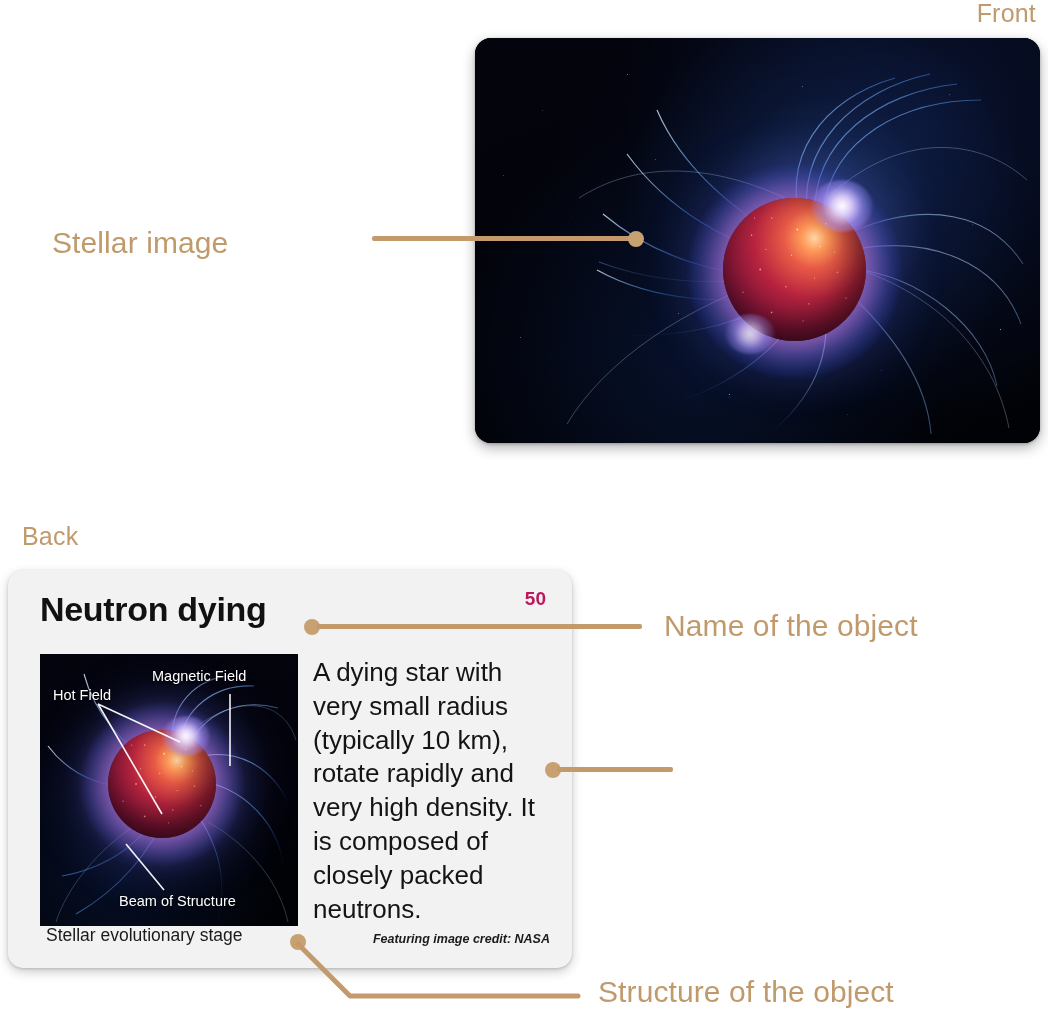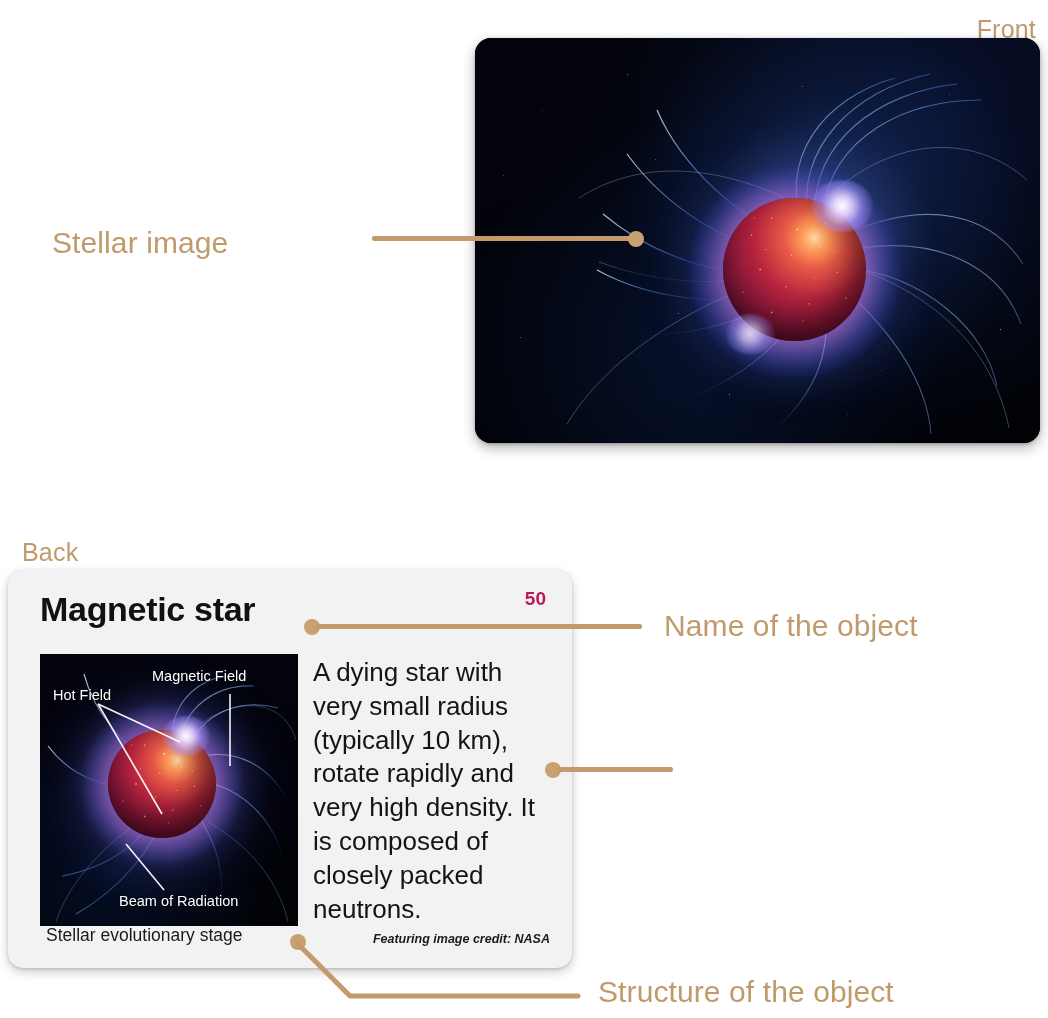--- a/index.html
+++ b/index.html
@@ -22,21 +22,20 @@
   }
 
   
   .side-label {
     position: absolute;
     color: #c09a6b;
     font-size: 25px;
     font-weight: 400;
     letter-spacing: .2px;
     white-space: nowrap;
-    margin-top: 16px;
   }
   .side-label.front { right: 12px; top: -1px; }
   .side-label.back  { left: 22px;  top: 522px; }
 
   
   .front-card {
     position: absolute;
     left: 475px;
     top: 38px;
     width: 565px;
@@ -329,21 +328,21 @@
   <div class="callout-text" style="left:52px; top:226px;">Stellar image</div>
   <div class="lead-line" style="left:372px; top:236px; width:268px;"></div>
   <div class="lead-dot" style="left:628px; top:231px;"></div>
 
   <div class="side-label back">Back</div>
 
   <div class="back-card">
 
     <div class="card-number">50</div>
 
-    <div class="card-title">Magnetic star</div>
+    <div class="card-title">Neutron dying</div>
 
     <div class="thumb">
       <div class="space-sm"></div>
 
       <svg style="position:absolute; inset:0;" viewBox="0 0 258 272" preserveAspectRatio="none">
         <defs>
           <linearGradient id="tfg1" x1="0" y1="0" x2="1" y2="1">
             <stop offset="0%" stop-color="#e6f3ff" stop-opacity=".95"></stop>
             <stop offset="55%" stop-color="#5aa0ff" stop-opacity=".5"></stop>
             <stop offset="100%" stop-color="#1c4abf" stop-opacity="0"></stop>
@@ -378,21 +377,21 @@
         <g stroke="#ffffff" stroke-width="1.6" fill="none" opacity=".95">
           <path d="M58 50 L 140 88"></path>
           <path d="M58 50 L 122 160"></path>
           <path d="M190 40 L 190 112"></path>
           <path d="M86 190 L 124 236"></path>
         </g>
       </svg>
 
       <div class="thumb-label tl-hotspots">Hot Field</div>
       <div class="thumb-label tl-magnetic">Magnetic Field</div>
-      <div class="thumb-label tl-beam">Beam of Radiation</div>
+      <div class="thumb-label tl-beam">Beam of Structure</div>
     </div>
 
     <div class="desc">A dying star with very small radius (typically 10 km), rotate rapidly and very high density. It is composed of closely packed neutrons.</div>
 
     <div class="caption">Stellar evolutionary stage</div>
 
     <div class="credit">Featuring image credit: NASA</div>
   </div>
 
   <div class="lead-dot" style="left:304px; top:619px;"></div>

